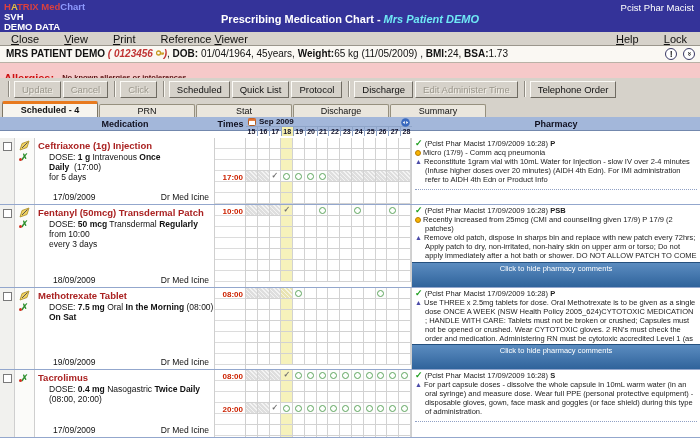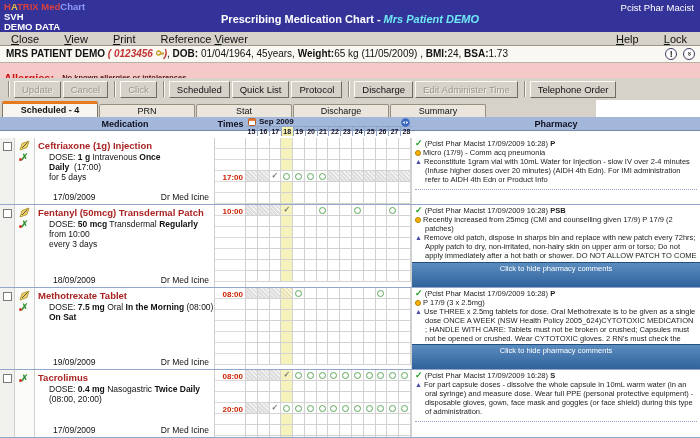--- a/index.html
+++ b/index.html
@@ -46,21 +46,21 @@
 
   
   .toolbar{position:absolute;left:0;top:78px;width:700px;height:22px;background:#d6d2ca;
            display:flex;align-items:center;padding-left:4px;}
   .tbtn{height:17px;background:#d6d2ca;border:1px solid;border-color:#fbfaf6 #6f6b62 #6f6b62 #fbfaf6;
         font:9.5px "Liberation Sans",sans-serif;color:#111;padding:0 7px;margin-right:2px;white-space:nowrap;}
   .tbtn.disabled{color:#9b978c;text-shadow:1px 1px 0 #f2efe8;}
   .tsep{width:2px;height:16px;border-left:1px solid #8f8b82;border-right:1px solid #f8f6f0;margin:0 4px;}
 
   
-  .tabstrip{position:absolute;left:0;top:100px;width:596px;height:17px;background:#d6d2ca;}
+  .tabstrip{position:absolute;left:0;top:100px;width:700px;height:17px;background:#d6d2ca;}
   .tab{position:absolute;bottom:0;width:96px;text-align:center;font:9px "Liberation Sans",sans-serif;
        background:#eae6dd;border:1px solid #96907e;border-bottom:none;height:13px;line-height:12px;
        border-radius:2px 2px 0 0;}
   .tab.active{height:16px;line-height:13px;background:#f7f5ef;border-color:#7d7766;
               border-top:3px solid #e87a1e;font-weight:bold;}
 
   
   .thead{position:absolute;left:0;top:117px;width:700px;height:14px;background:#a3b7da;display:flex;
          border-bottom:1px solid #7388ad;}
   .th{border-right:1px solid #8b;border-right-color:#8ea4c8;display:flex;align-items:center;justify-content:center;
@@ -682,21 +682,20 @@
           <div class="grid-cell"></div>
           <div class="grid-cell"></div>
           <div class="grid-cell"></div>
           <div class="grid-cell"></div>
           <div class="grid-cell"></div>
           <div class="grid-cell"></div>
         </div>
       </div>
     <div class="col pharm-col">
       <div class="ph-line"><span class="ph-check">✓</span> <span>(Pcist Phar Macist 17/09/2009 16:28)</span> <b>P</b></div>
-      <div class="ph-line"><span class="ph-dot"></span> <span>P 17/9 (3 x 2.5mg)</span></div>
       <div class="ph-line"><span class="ph-tri">▲</span> <span>Use THREE x 2.5mg tablets for dose. Oral Methotrexate is to be given as a single dose ONCE A WEEK (NSW Health Policy 2005_624)CYTOTOXIC MEDICATION ; HANDLE WITH CARE: Tablets must not be broken or crushed; Capsules must not be opened or crushed. Wear CYTOTOXIC gloves. 2 RN's must check the order and medication. Administering RN must be cytotoxic accredited Level 1 (as per policy CP/PolIC4.1)</span></div>
       <div class="ph-bar">Click to hide pharmacy comments</div>
     </div>
   </div>
 
   <div class="t-row" style="top:370px;height:68px">
     <div class="col check-col">
         <span class="checkbox"></span>
       </div>
     <div class="col icons-col">

